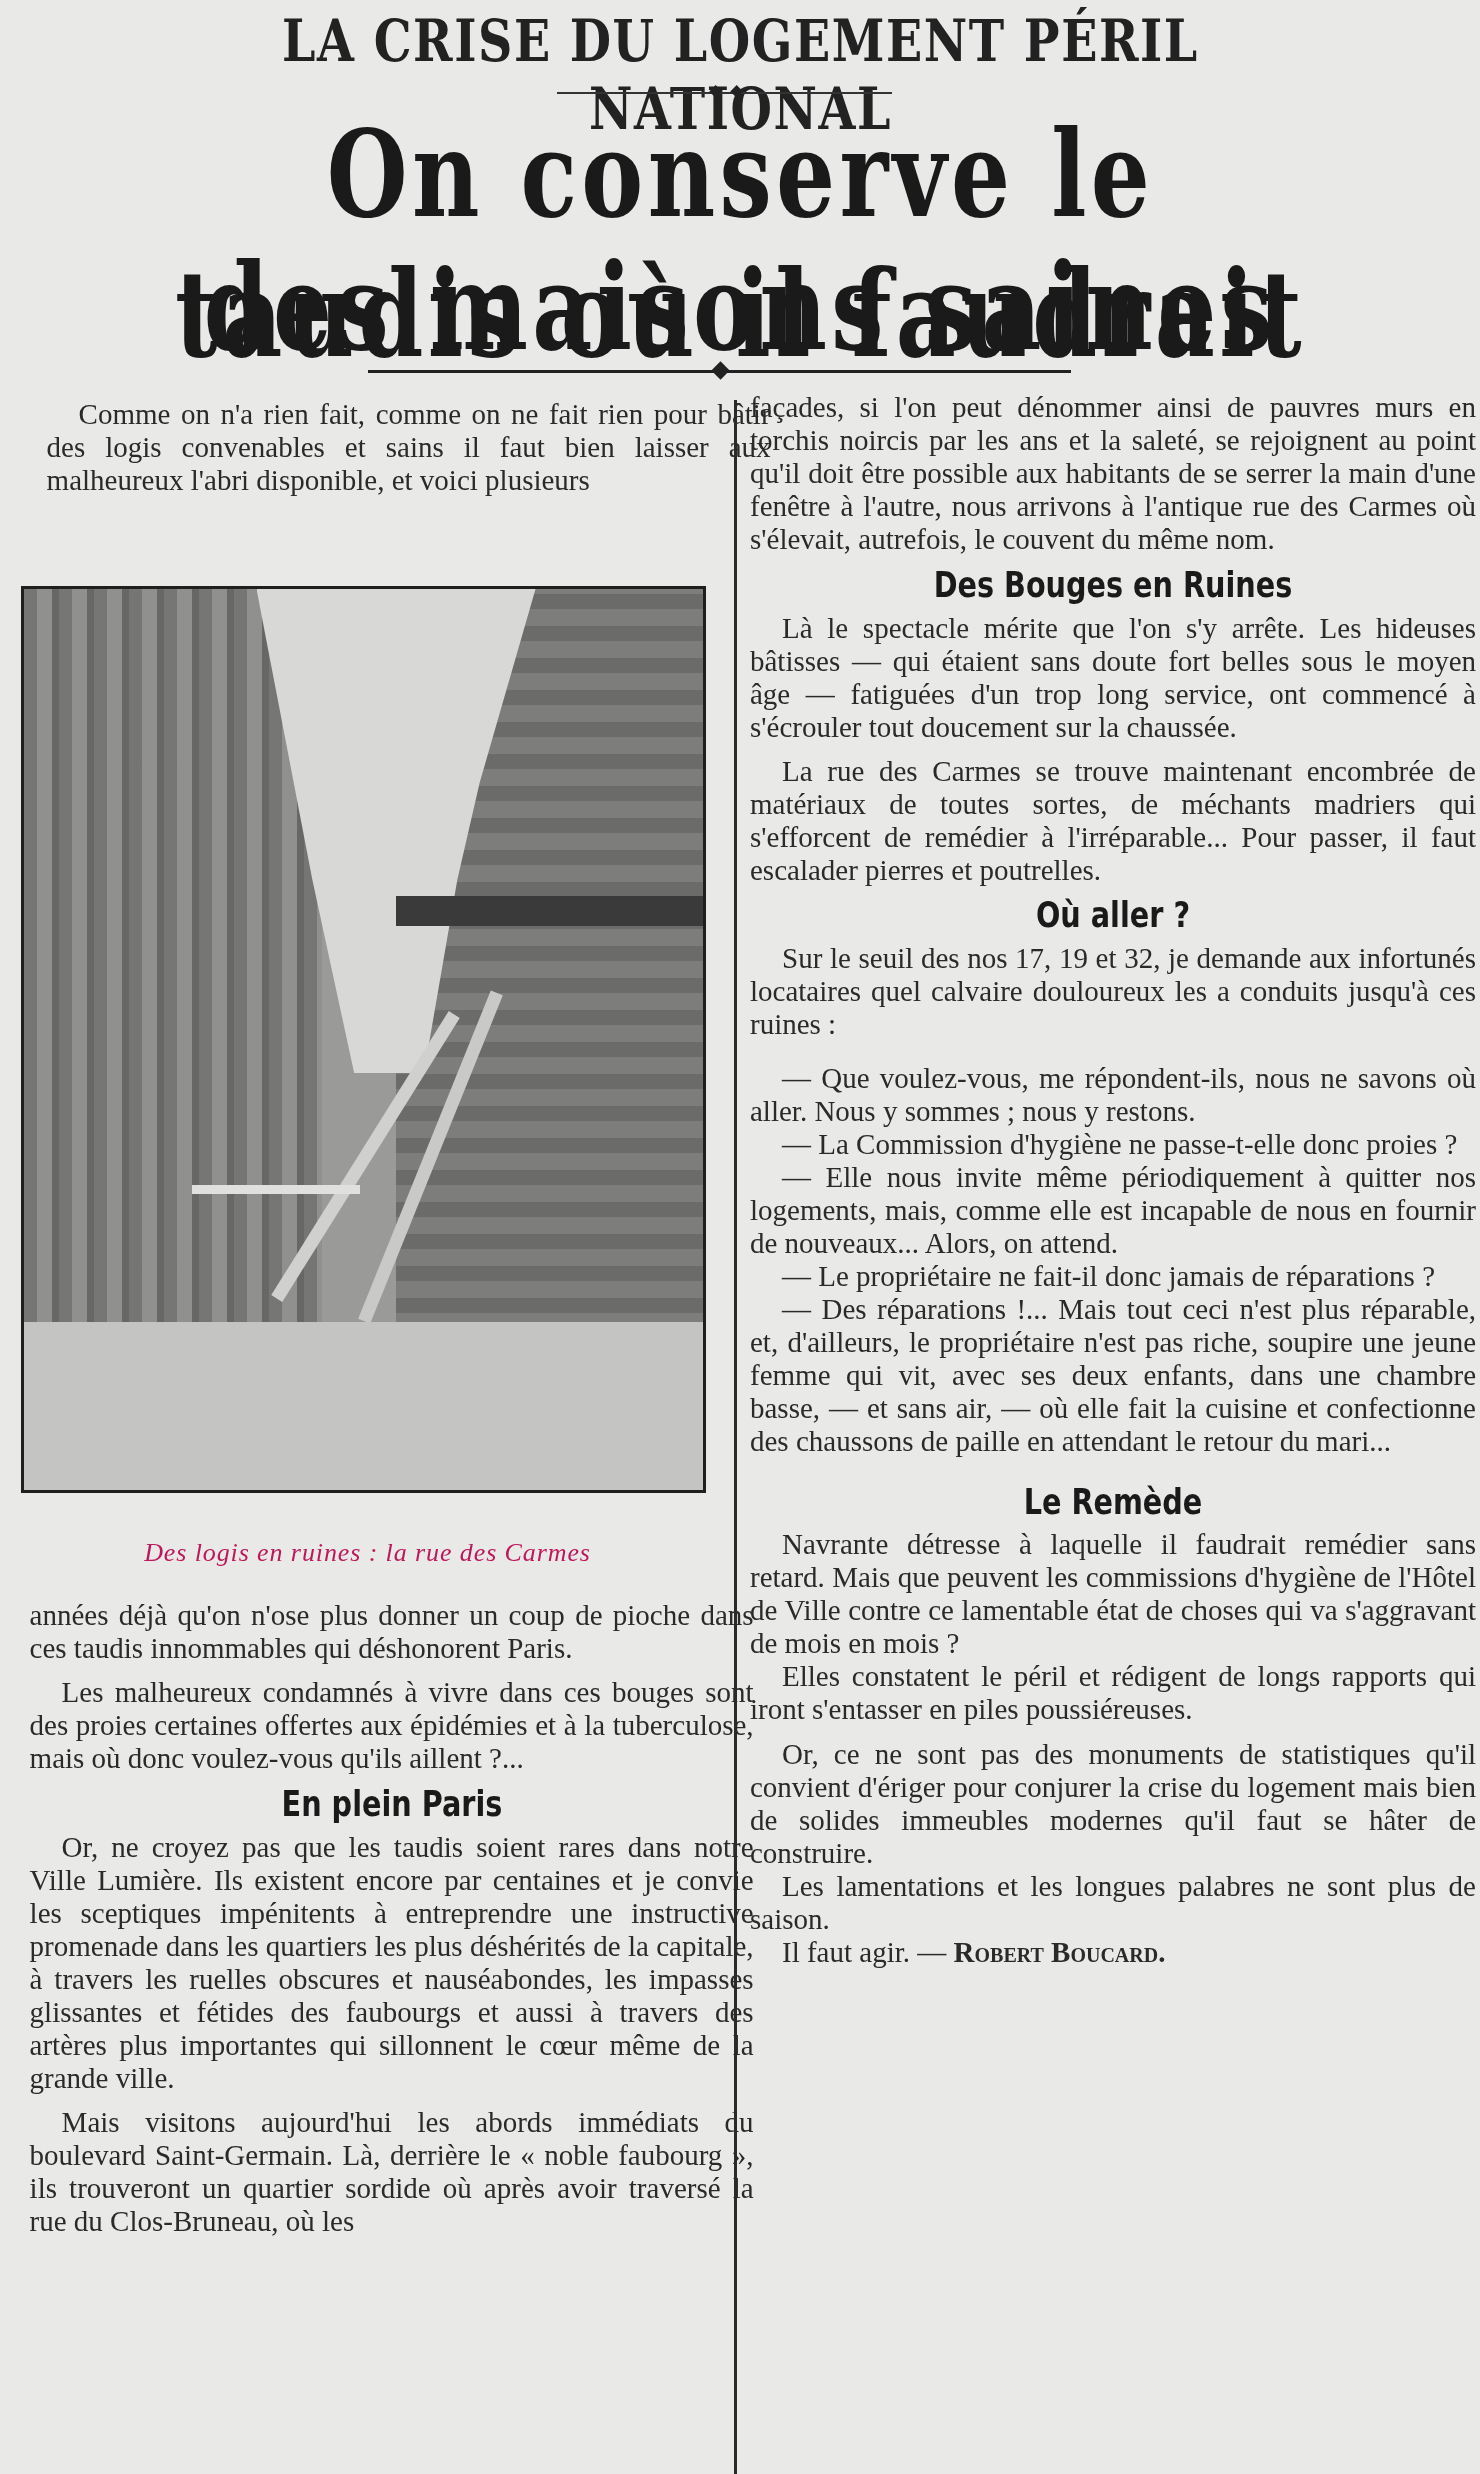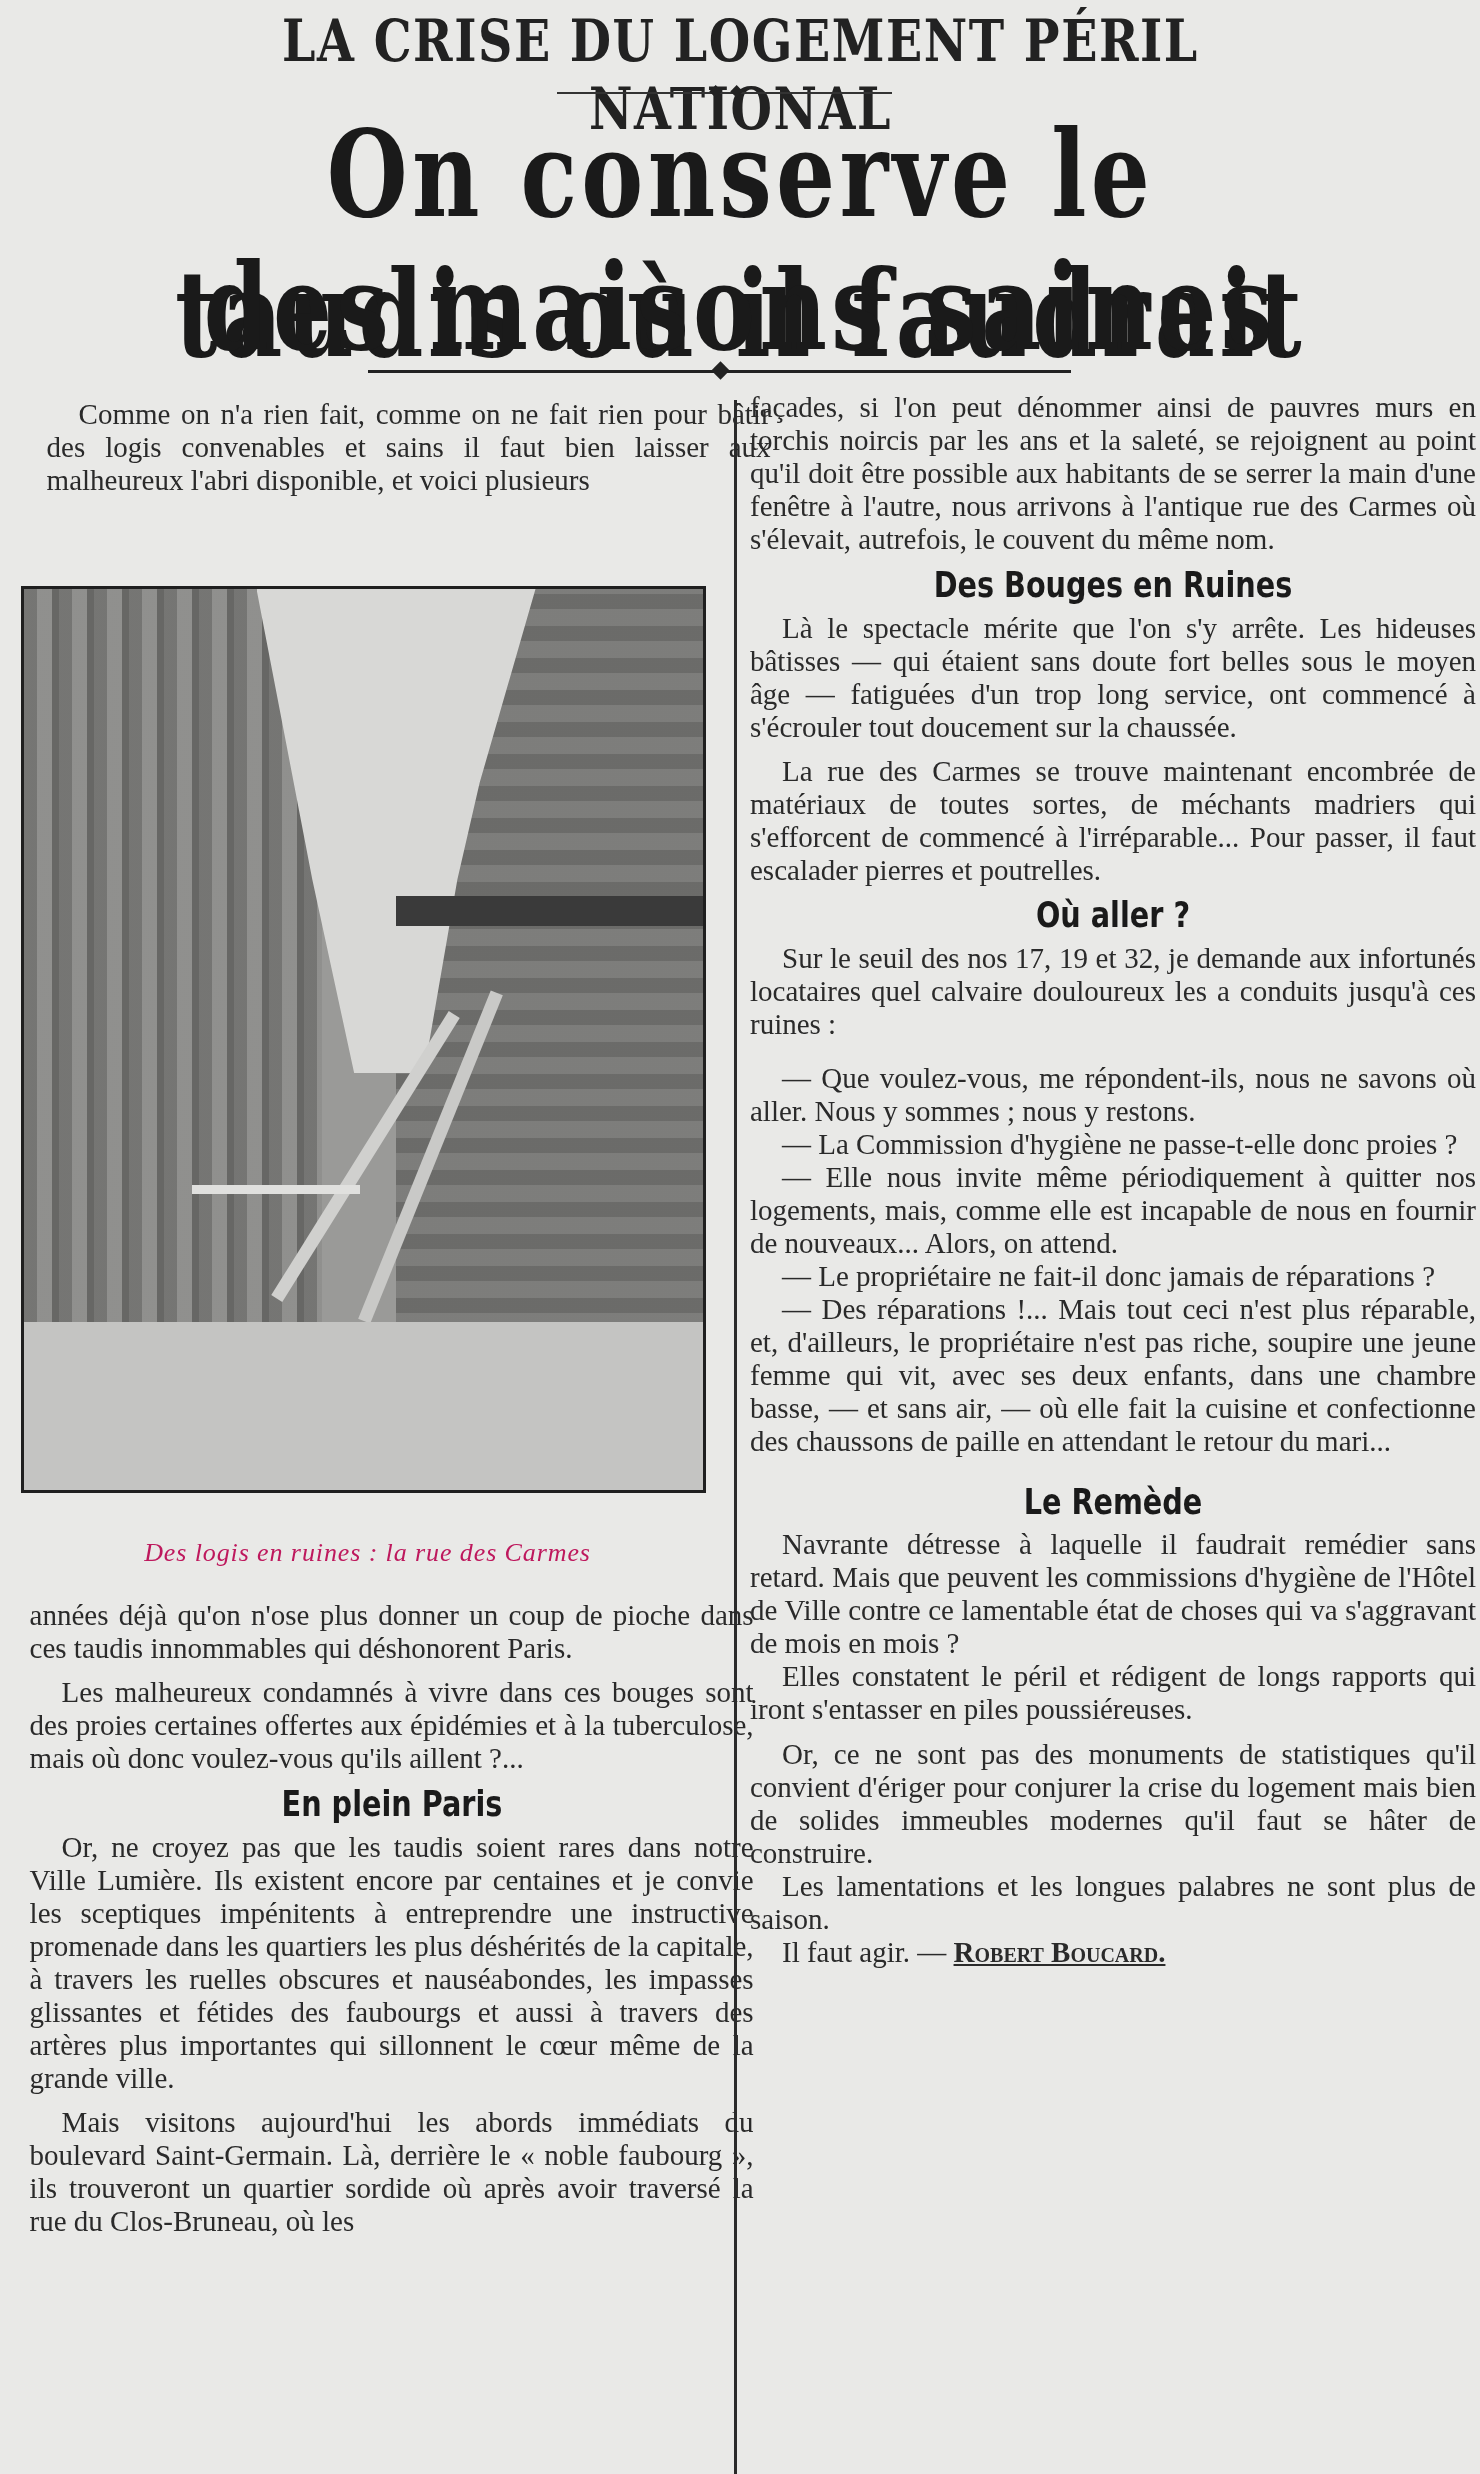--- a/index.html
+++ b/index.html
@@ -91,21 +91,21 @@
   .photo .ground {
     position: absolute; left: 0; bottom: 0; width: 100%; height: 168px;
     background: #c4c4c2;
   }
   .photo .bench { position: absolute; left: 168px; top: 596px; width: 168px; height: 9.3px; background: #e0e0de; }
   .caption {
     position: absolute; left: 0; width: 735px; top: 1538px; text-align: center;
     font-style: italic; font-size: 26px; color: #be185d; letter-spacing: 0.9px;
   }
   .byline { text-indent: 32px; margin-top: 1.9px; }
-  .byline .sc { font-variant: small-caps; font-weight: bold; text-decoration: underline; }
+  .byline .sc { font-variant: small-caps; font-weight: bold; }
 </style>
 </head>
 <body>
 
 <div class="page">
 
   <div class="kicker">LA CRISE DU LOGEMENT PÉRIL NATIONAL</div>
   <div class="rule-small">
     <span class="diamond" style="left:154px"></span>
     <span class="diamond" style="left:175px"></span>
@@ -145,21 +145,21 @@
   </div>
 
   <div class="divider"></div>
 
   <div class="col col-right">
     <p>façades, si l'on peut dénommer ainsi de pauvres murs en torchis noircis par les ans et la saleté, se rejoignent au point qu'il doit être possible aux habitants de se serrer la main d'une fenêtre à l'autre, nous arrivons à l'antique rue des Carmes où s'élevait, autrefois, le couvent du même nom.</p>
 
     <div class="subhead">Des Bouges en Ruines</div>
     <p class="ind">Là le spectacle mérite que l'on s'y arrête. Les hideuses bâtisses — qui étaient sans doute fort belles sous le moyen âge — fatiguées d'un trop long service, ont commencé à s'écrouler tout doucement sur la chaussée.</p>
     <div class="gap"></div>
-    <p class="ind">La rue des Carmes se trouve maintenant encombrée de matériaux de toutes sortes, de méchants madriers qui s'efforcent de commencé à l'irréparable... Pour passer, il faut escalader pierres et poutrelles.</p>
+    <p class="ind">La rue des Carmes se trouve maintenant encombrée de matériaux de toutes sortes, de méchants madriers qui s'efforcent de remédier à l'irréparable... Pour passer, il faut escalader pierres et poutrelles.</p>
 
     <div class="subhead">Où aller ?</div>
     <p class="ind">Sur le seuil des nos 17, 19 et 32, je demande aux infortunés locataires quel calvaire douloureux les a conduits jusqu'à ces ruines :</p>
     <div class="gap" style="height:20.5px"></div>
     <p class="ind">— Que voulez-vous, me répondent-ils, nous ne savons où aller. Nous y sommes ; nous y restons.</p>
     <p class="ind">— La Commission d'hygiène ne passe-t-elle donc proies ?</p>
     <p class="ind">— Elle nous invite même périodiquement à quitter nos logements, mais, comme elle est incapable de nous en fournir de nouveaux... Alors, on attend.</p>
     <p class="ind">— Le propriétaire ne fait-il donc jamais de réparations ?</p>
     <p class="ind">— Des réparations !... Mais tout ceci n'est plus réparable, et, d'ailleurs, le propriétaire n'est pas riche, soupire une jeune femme qui vit, avec ses deux enfants, dans une chambre basse, — et sans air, — où elle fait la cuisine et confectionne des chaussons de paille en attendant le retour du mari...</p>
 

